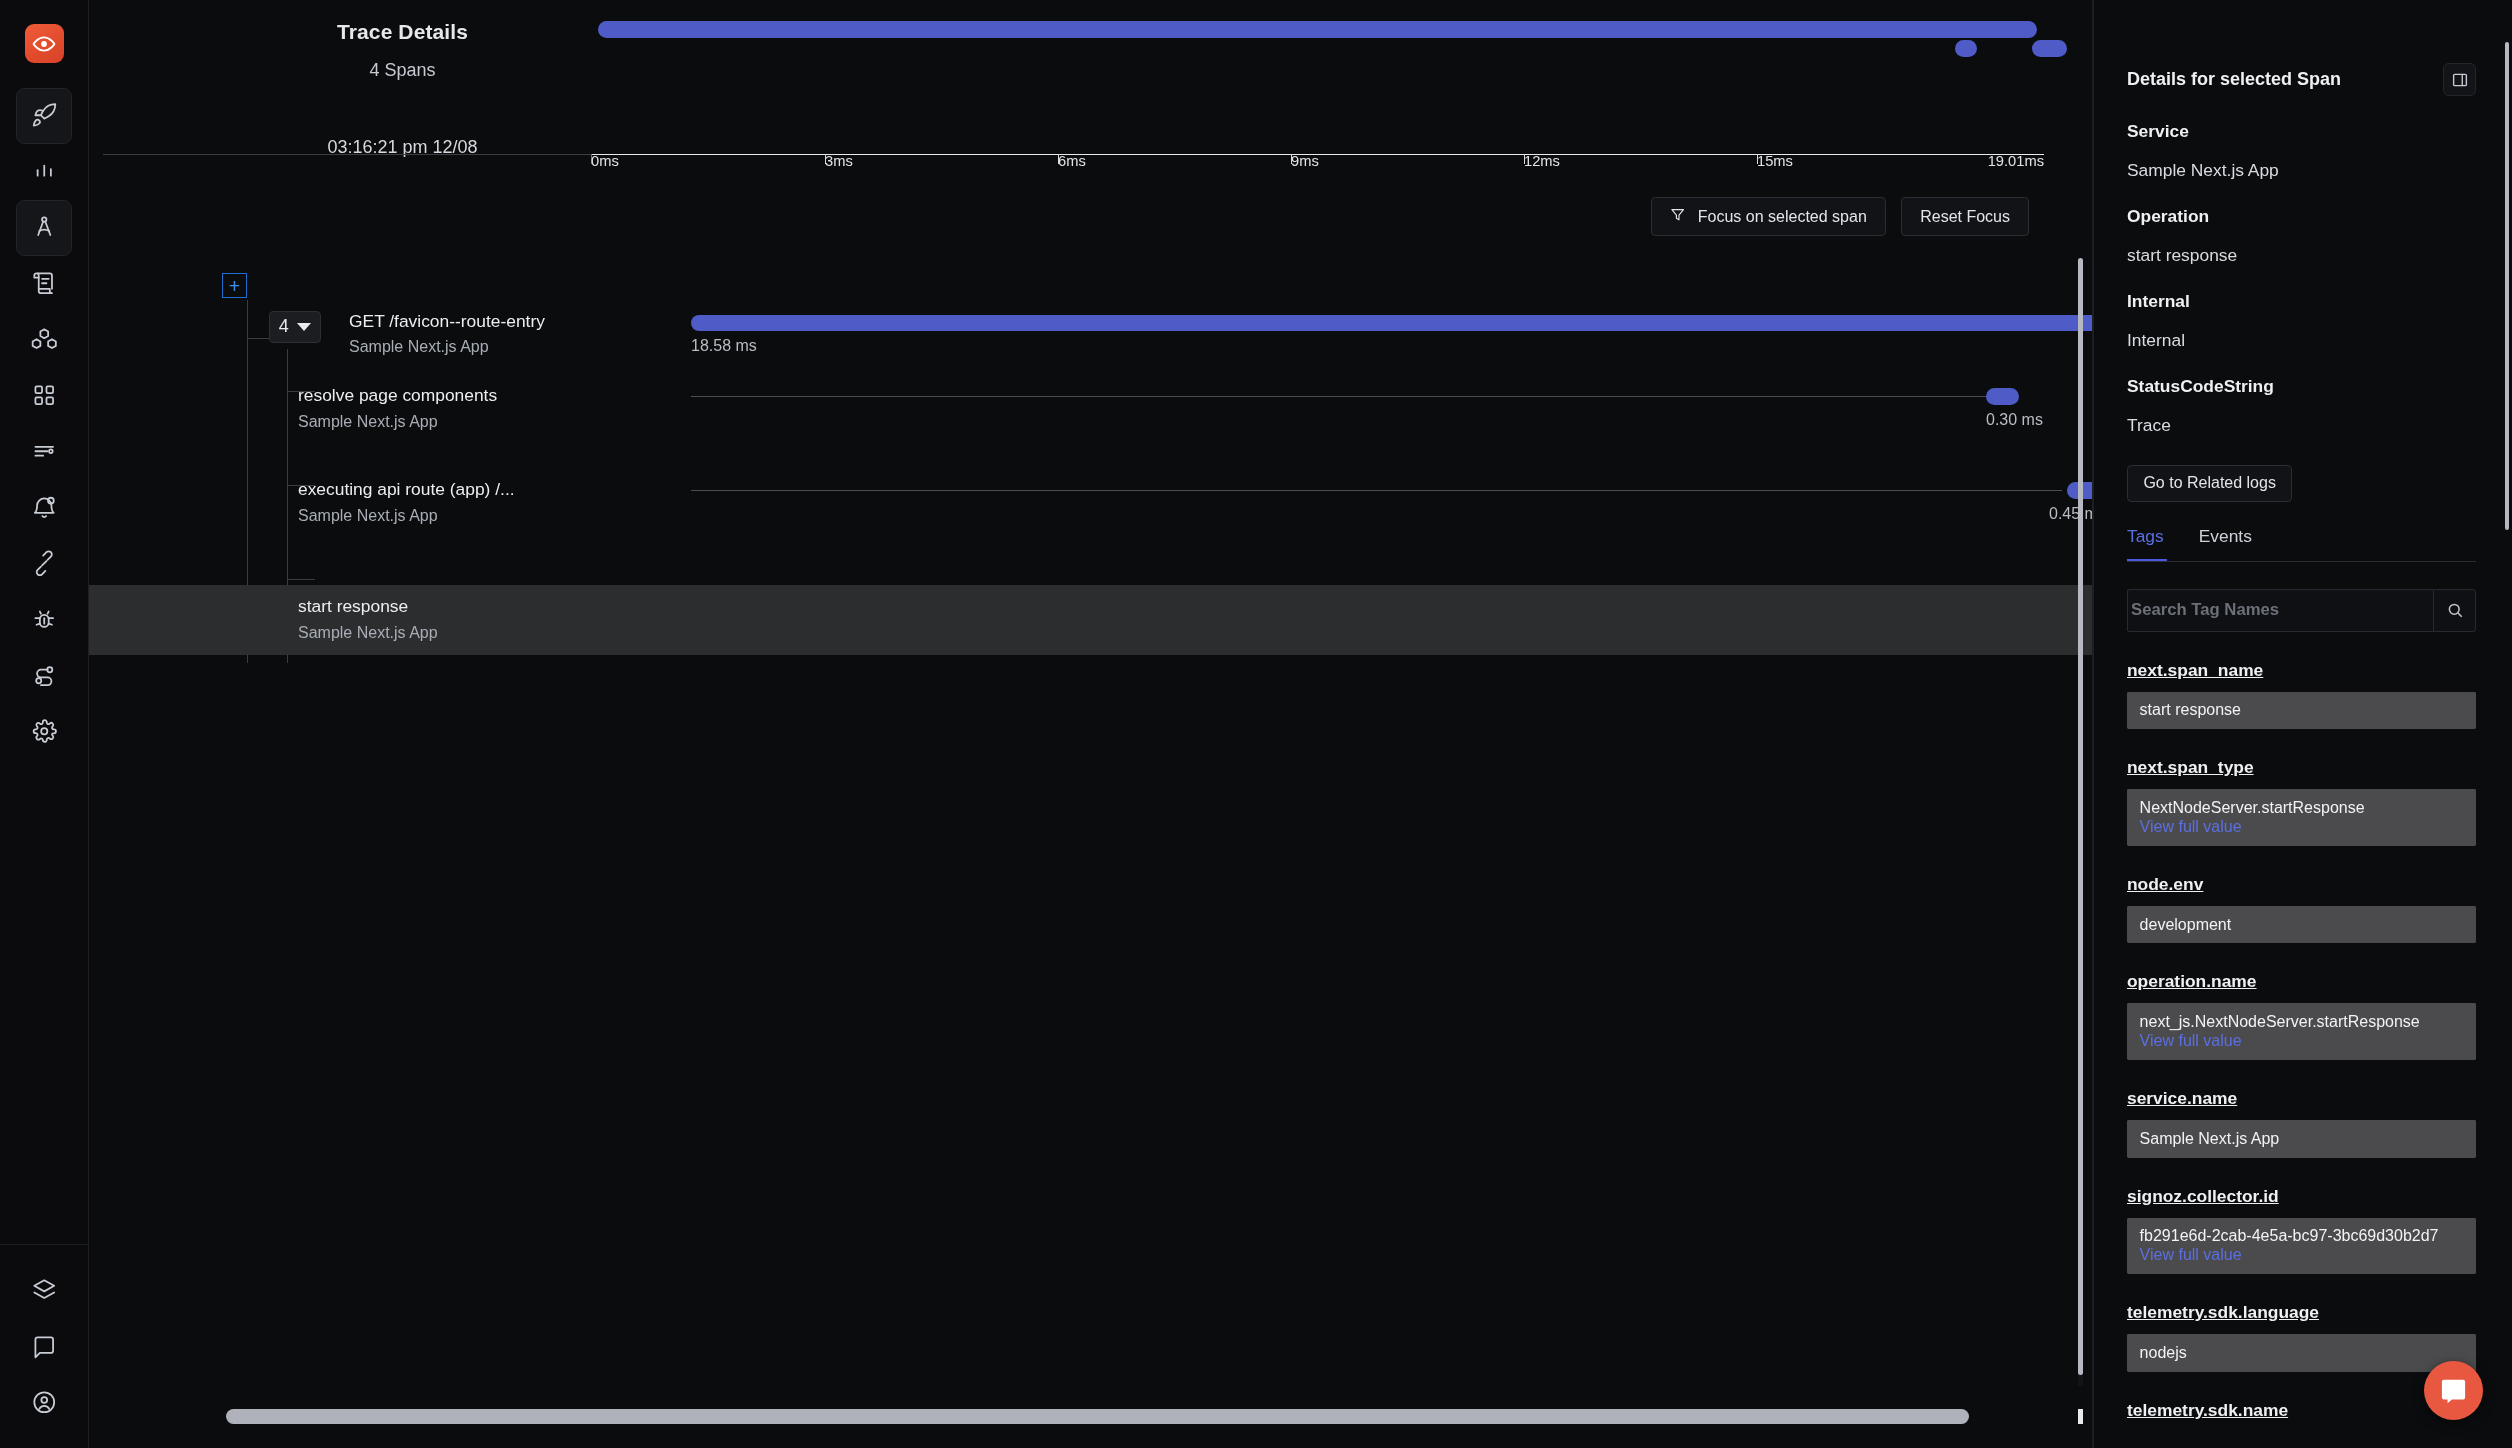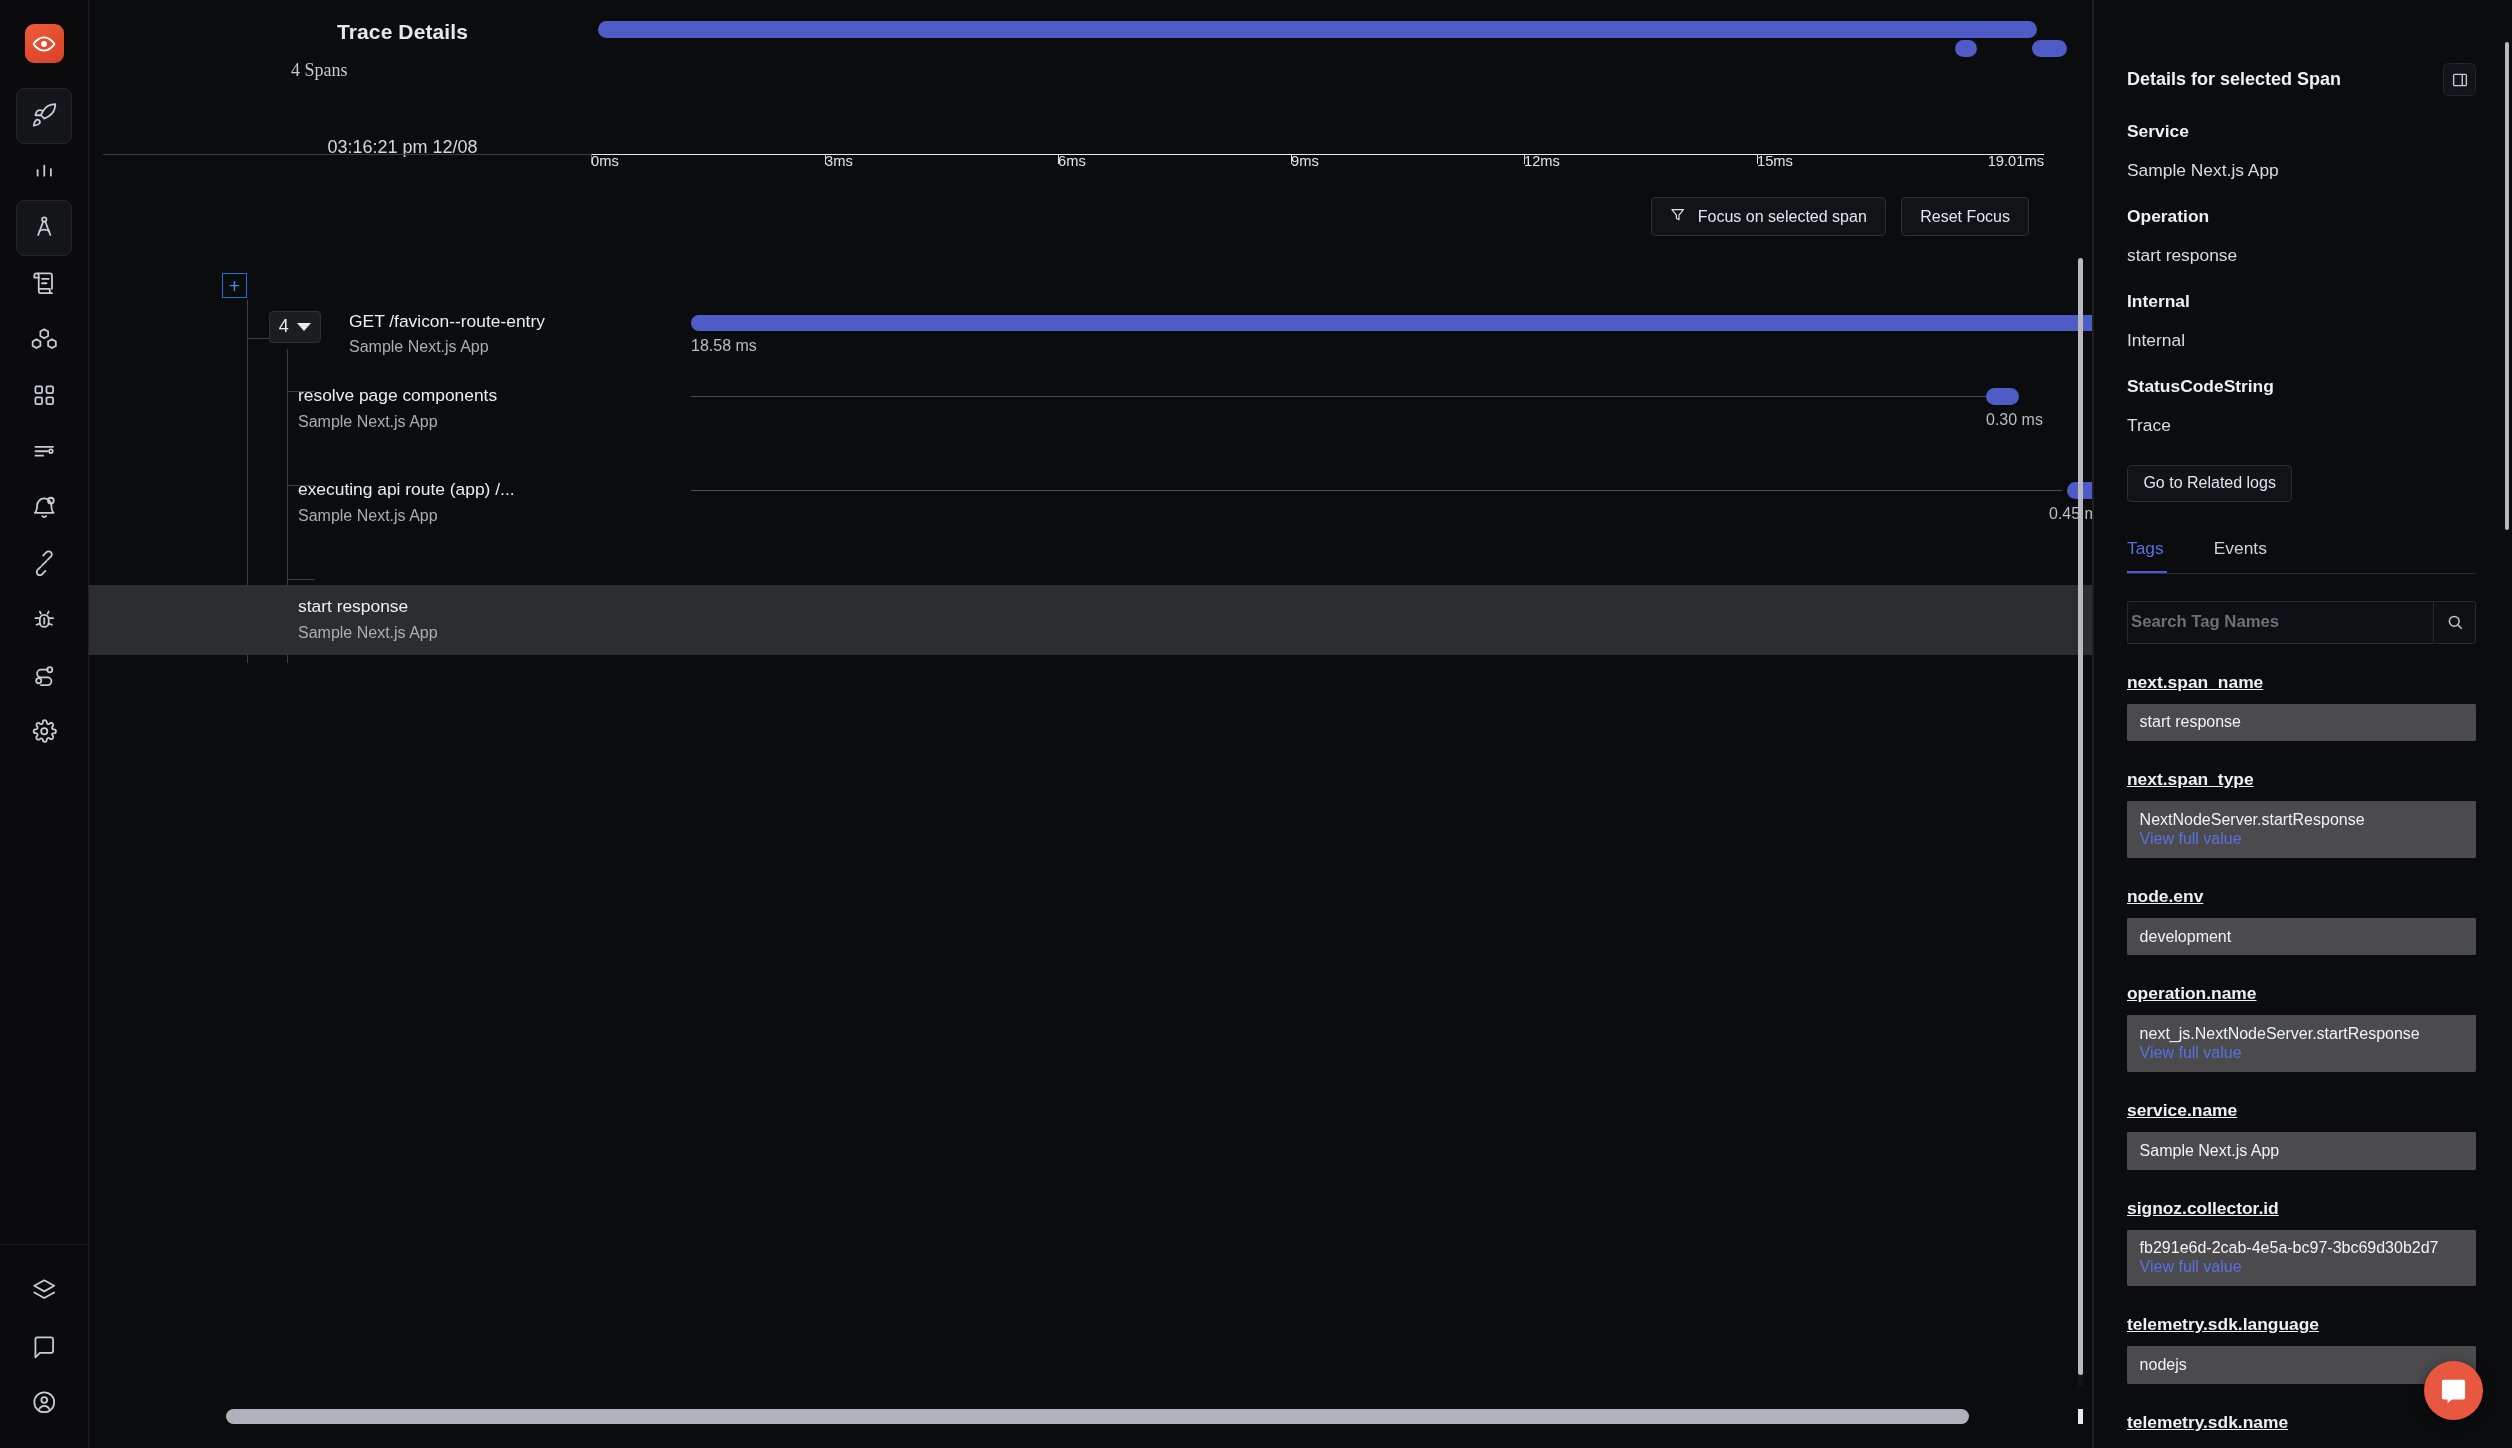--- a/index.html
+++ b/index.html
@@ -51,22 +51,22 @@
   
   .main { position: relative; flex: 1 1 auto; height: 1449px; background: #0b0c0e; overflow: hidden; }
 
   
   .trace-header { position: relative; height: 174px; }
   .trace-title {
     position: absolute; left: 202px; top: 19.5px; width: 223px; text-align: center;
     font-size: 21px; font-weight: bold; color: #e6e8ec; letter-spacing: 0.1px;
   }
   .trace-spans {
-    position: absolute; left: 202px; top: 60px; width: 223px; text-align: left;
-    font-size: 18px; color: #c6cad1; font-family: Liberation Serif, serif;
+    position: absolute; left: 202px; top: 60px; width: 223px; text-align: center;
+    font-size: 18px; color: #c6cad1;
   }
   .trace-time {
     position: absolute; left: 188px; top: 137px; width: 251px; text-align: center;
     font-size: 18px; color: #d6d9de;
   }
   
   .minimap { position: absolute; left: 509px; top: 0px; right: 49px; height: 126px; }
   .mini-bar { position: absolute; background: #4f5bc6; border-radius: 14px; height: 16.7px; }
 
   
@@ -168,21 +168,21 @@
 
   .kv-label { font-size: 17.4px; font-weight: bold; color: #eef0f3; margin-top: 25px; }
   .kv-value { font-size: 17.4px; color: #d9dce1; margin-top: 18px; }
 
   .related-btn {
     margin-top: 29px; display: inline-block;
     background: #121317; border: 0.7px solid #2b2e34; border-radius: 4.2px;
     color: #e3e5ea; font-size: 16px; padding: 8.4px 15.4px;
   }
 
-  .tabs { display: flex; gap: 50px; margin-top: 36px; position: relative; }
+  .tabs { display: flex; gap: 35px; margin-top: 24px; position: relative; }
   .tab { font-size: 17.4px; color: #cfd3d9; padding-bottom: 15.4px; }
   .tab.active { color: #5b6fe0; }
   .tabs::after {
     content: ""; position: absolute; left: 0; right: 0; bottom: 0; height: 0.7px; background: #2a2c31;
   }
   .tab.active::after {
     content: ""; position: absolute; left: 0; bottom: 0; width: 40px; height: 2.8px; background: #4a5ae0;
   }
 
   .search-wrap { display: flex; margin-top: 26.5px; }

